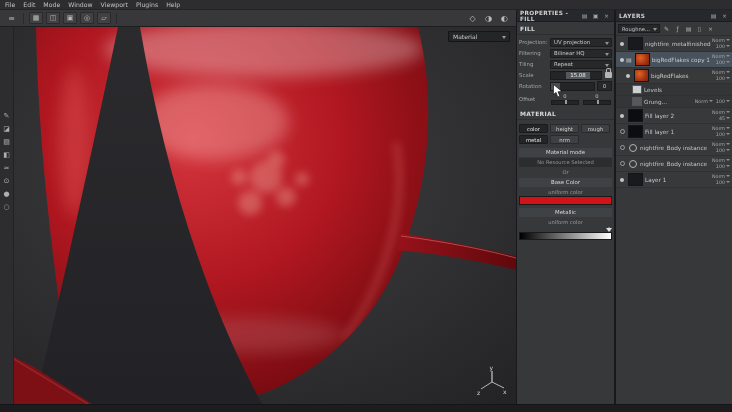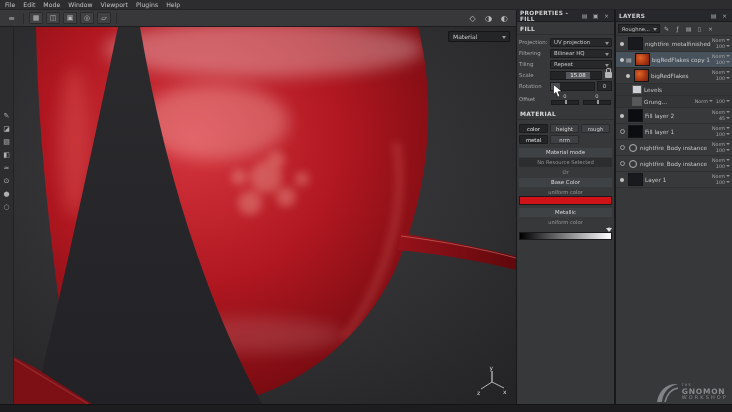--- a/index.html
+++ b/index.html
@@ -422,29 +422,18 @@
       <span class="lr-name">Layer 1</span>
       <span class="lr-meta">
         <span class="mline">Norm</span>
         <span class="mline">100</span>
       </span>
     </div>
   </div>
 
   <div class="statusbar"></div>
 
-  <div class="watermark">
-    <svg width="24" height="22" viewBox="0 0 24 22">
-      <path d="M2,21 C4,9 12,2 23,3 C14,5 8,11 7,21 Z" fill="#8f9194"></path>
-      <path d="M10,21 C12,13 17,8 23,7" stroke="#8f9194" stroke-width="1.6" fill="none"></path>
-    </svg>
-    <span class="wm-text">
-      <span class="wm-the">THE</span>
-      <span class="wm-1">GNOMON</span>
-      <span class="wm-2">WORKSHOP</span>
-    </span>
-  </div>
 
   <svg class="cursor" width="10" height="14" viewBox="0 0 10 14">
     <path d="M0.5,0.5 L0.5,10.5 L3,8.4 L4.8,13 L6.8,12.2 L5,7.8 L9,7.4 Z" fill="#ffffff" stroke="#000000" stroke-width="0.6"></path>
   </svg>
 
 </div>
 
 </body></html>

